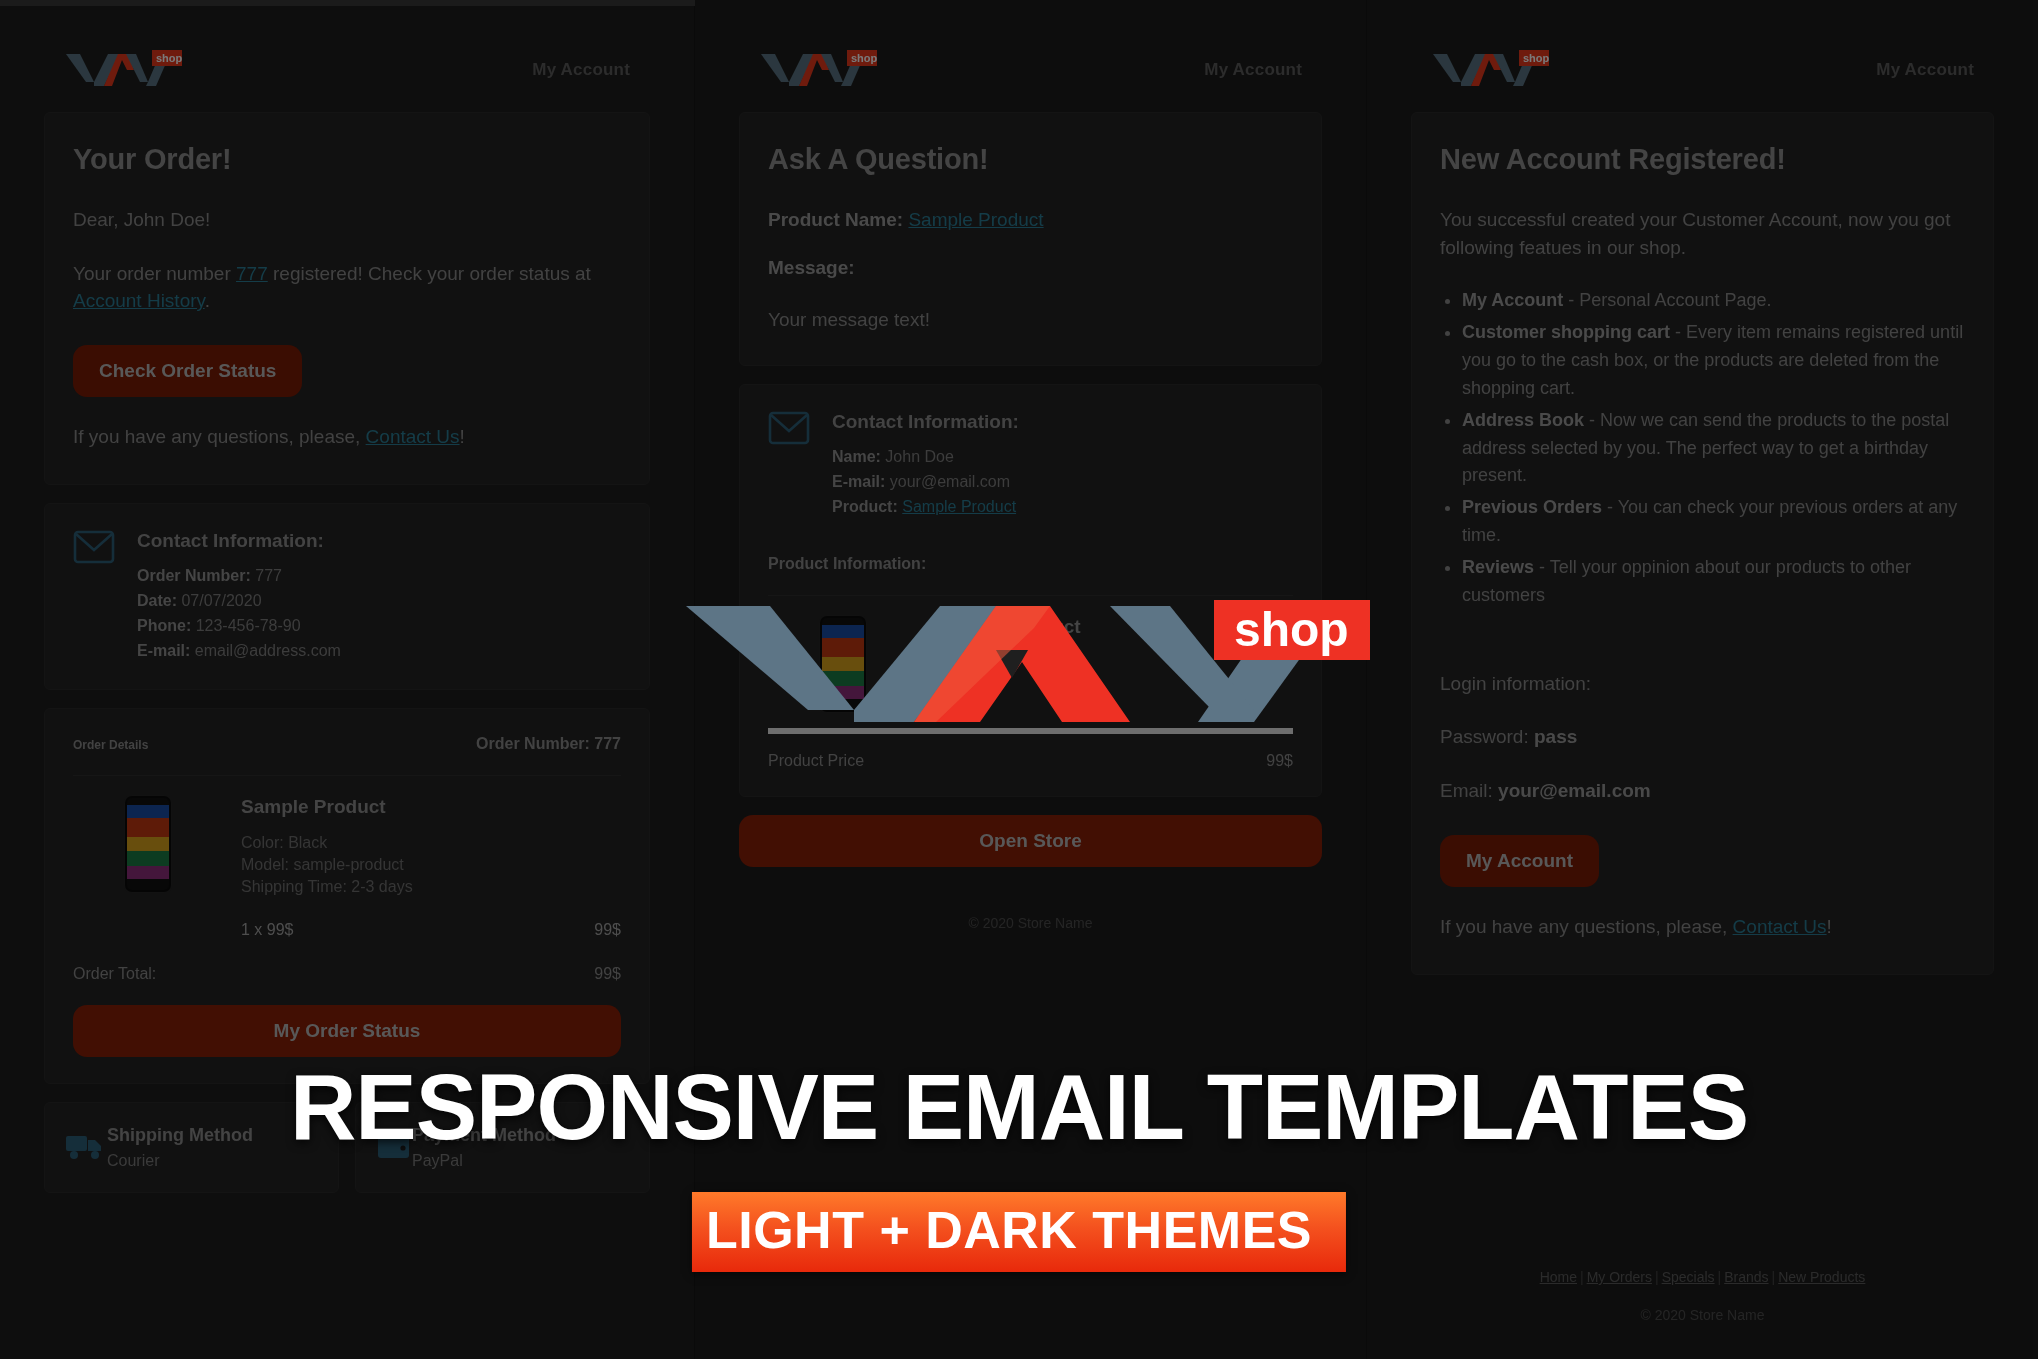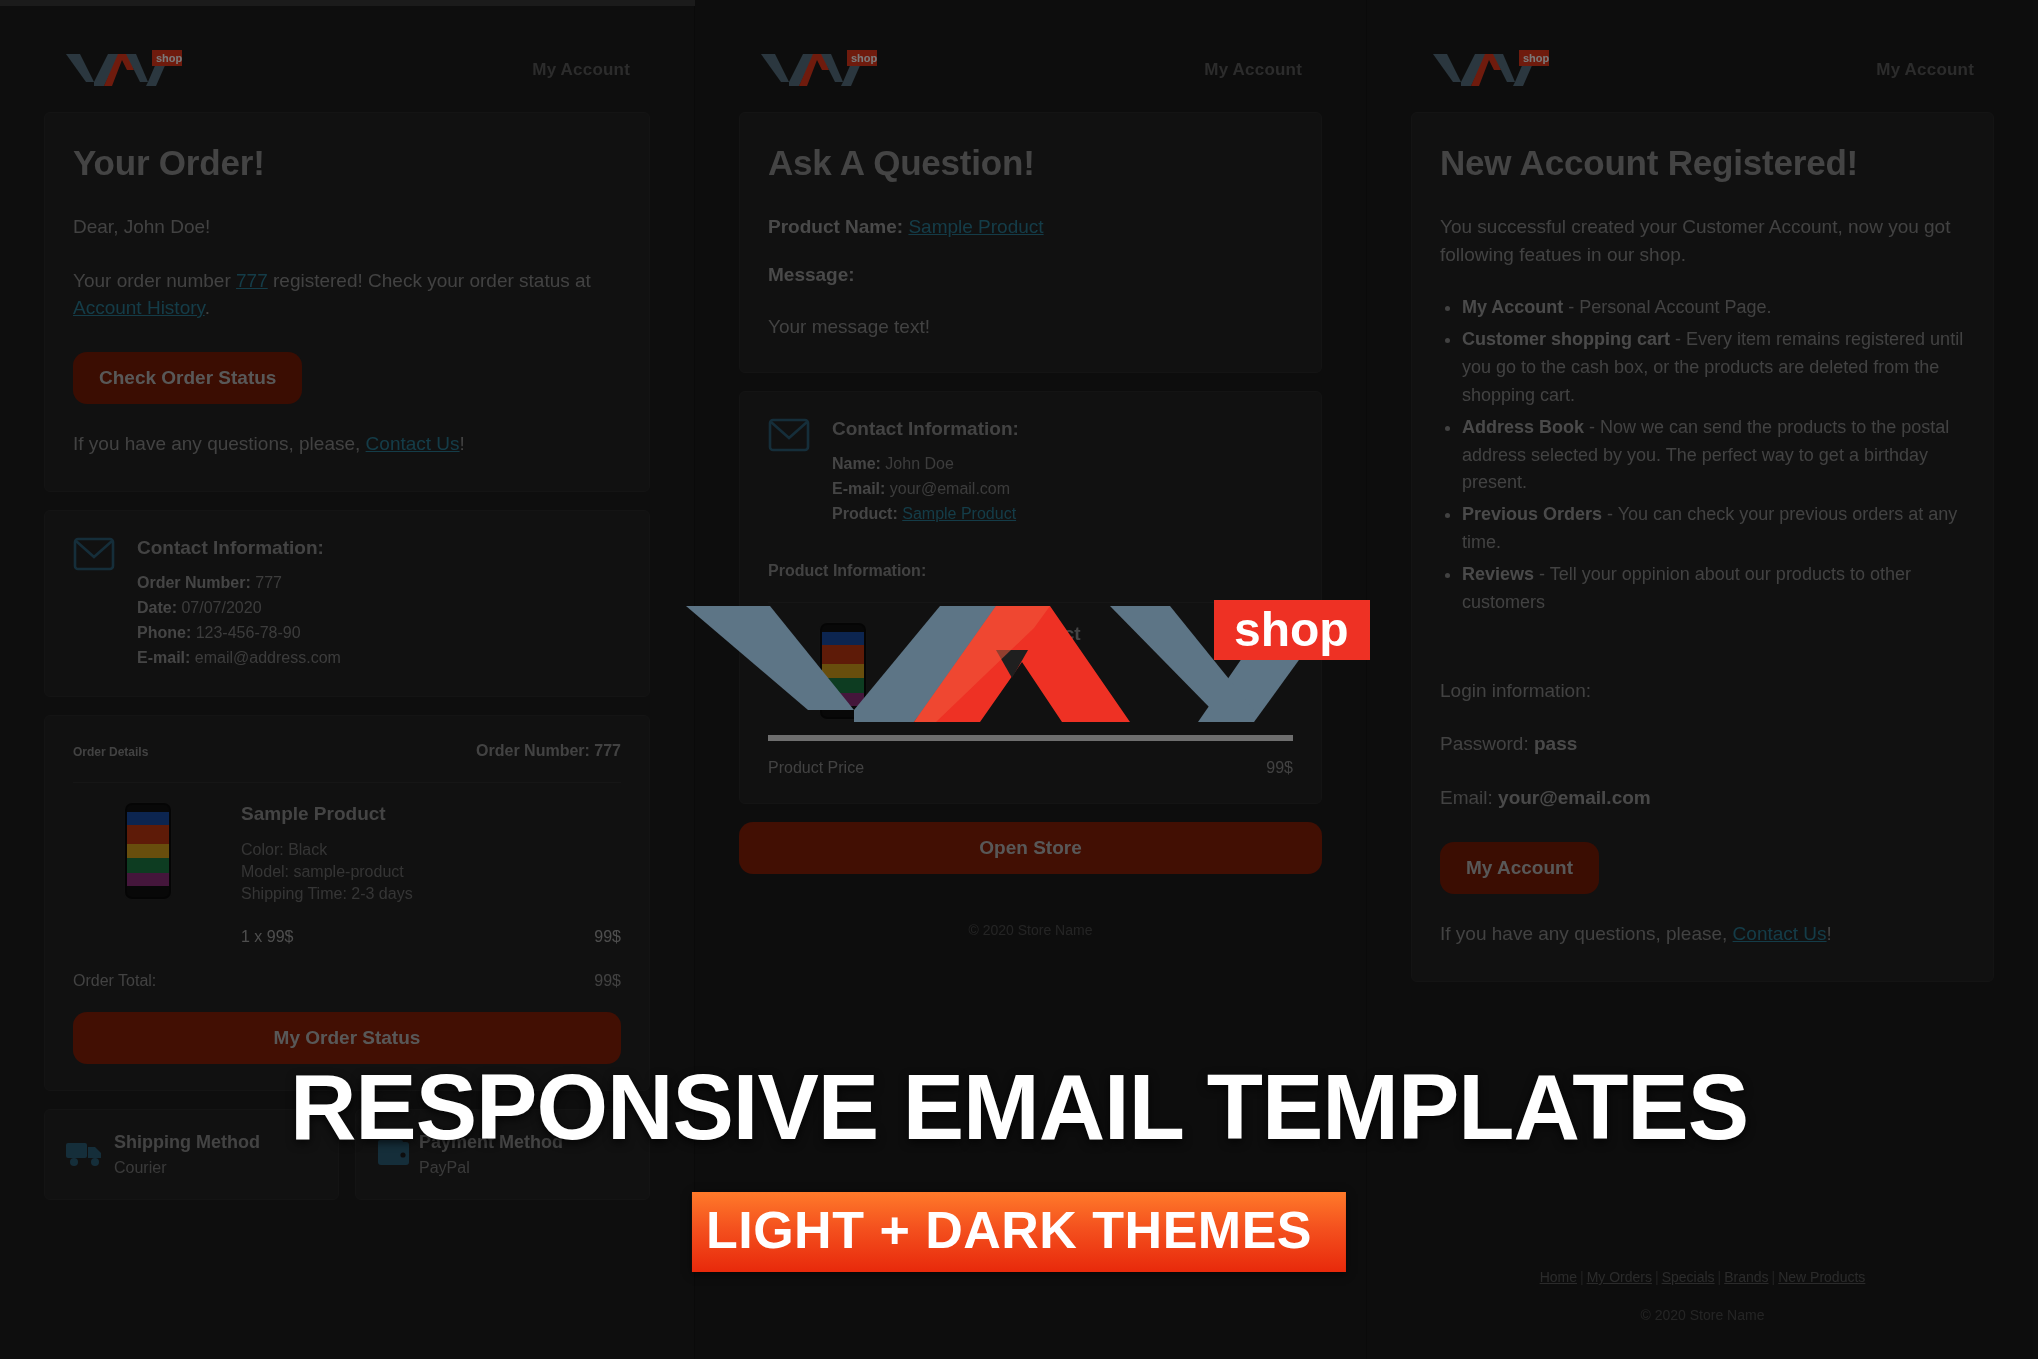--- a/index.html
+++ b/index.html
@@ -43,21 +43,21 @@
   .card {
     background: #242424;
     border-radius: 6px;
     margin: 0 22px 18px 22px;
     padding: 30px 28px 34px 28px;
     border: 1px solid #2a2a2a;
   }
   .card.flat { padding: 26px 28px; }
 
   h1.mt {
-    font-size: 35px; font-weight: bold; color: #8e8e8e;
+    font-size: 29px; font-weight: bold; color: #8e8e8e;
     margin-bottom: 30px; letter-spacing: -.2px;
   }
   p.body {
     font-size: 19px; color: #8a8a8a; line-height: 1.45; margin-bottom: 26px;
   }
   p.body.tight { margin-bottom: 16px; }
   a.link { color: #2b7e96; text-decoration: underline; }
   b.strong { color: #9a9a9a; }
 
   .btn {
@@ -110,21 +110,21 @@
   }
   .prdprice {
     display: flex; justify-content: space-between;
     font-size: 16px; color: #8a8a8a;
     border-top: 6px solid #e5e5e5; padding-top: 18px; margin-top: 10px;
   }
 
   
   .duo { display: flex; gap: 16px; margin: 0 22px; }
   .duo .card { flex: 1 1 0; margin: 0; padding: 22px 20px; }
-  .mini { display: flex; gap: 7px; align-items: center; }
+  .mini { display: flex; gap: 0; align-items: center; }
   .mini .mtxt .t { font-size: 18px; font-weight: bold; color: #8d8d8d; }
   .mini .mtxt .s { font-size: 16px; color: #7a7a7a; margin-top: 6px; }
 
   
   ul.feat { margin: 0 0 26px 22px; }
   ul.feat li {
     font-size: 18px; color: #8a8a8a; line-height: 1.55; margin-bottom: 4px;
   }
   ul.feat li b { color: #9b9b9b; }
 

